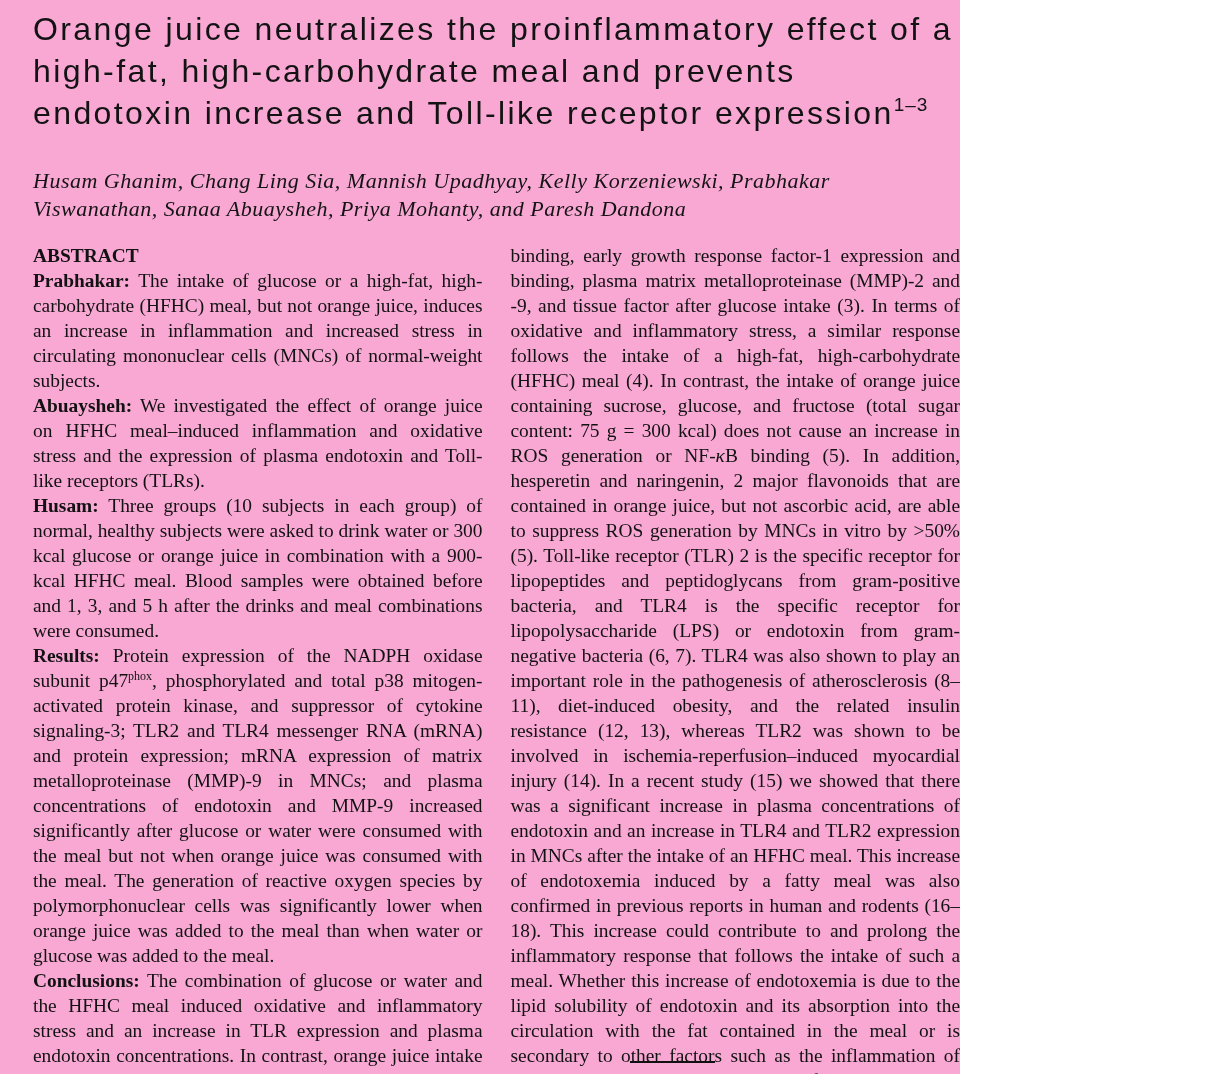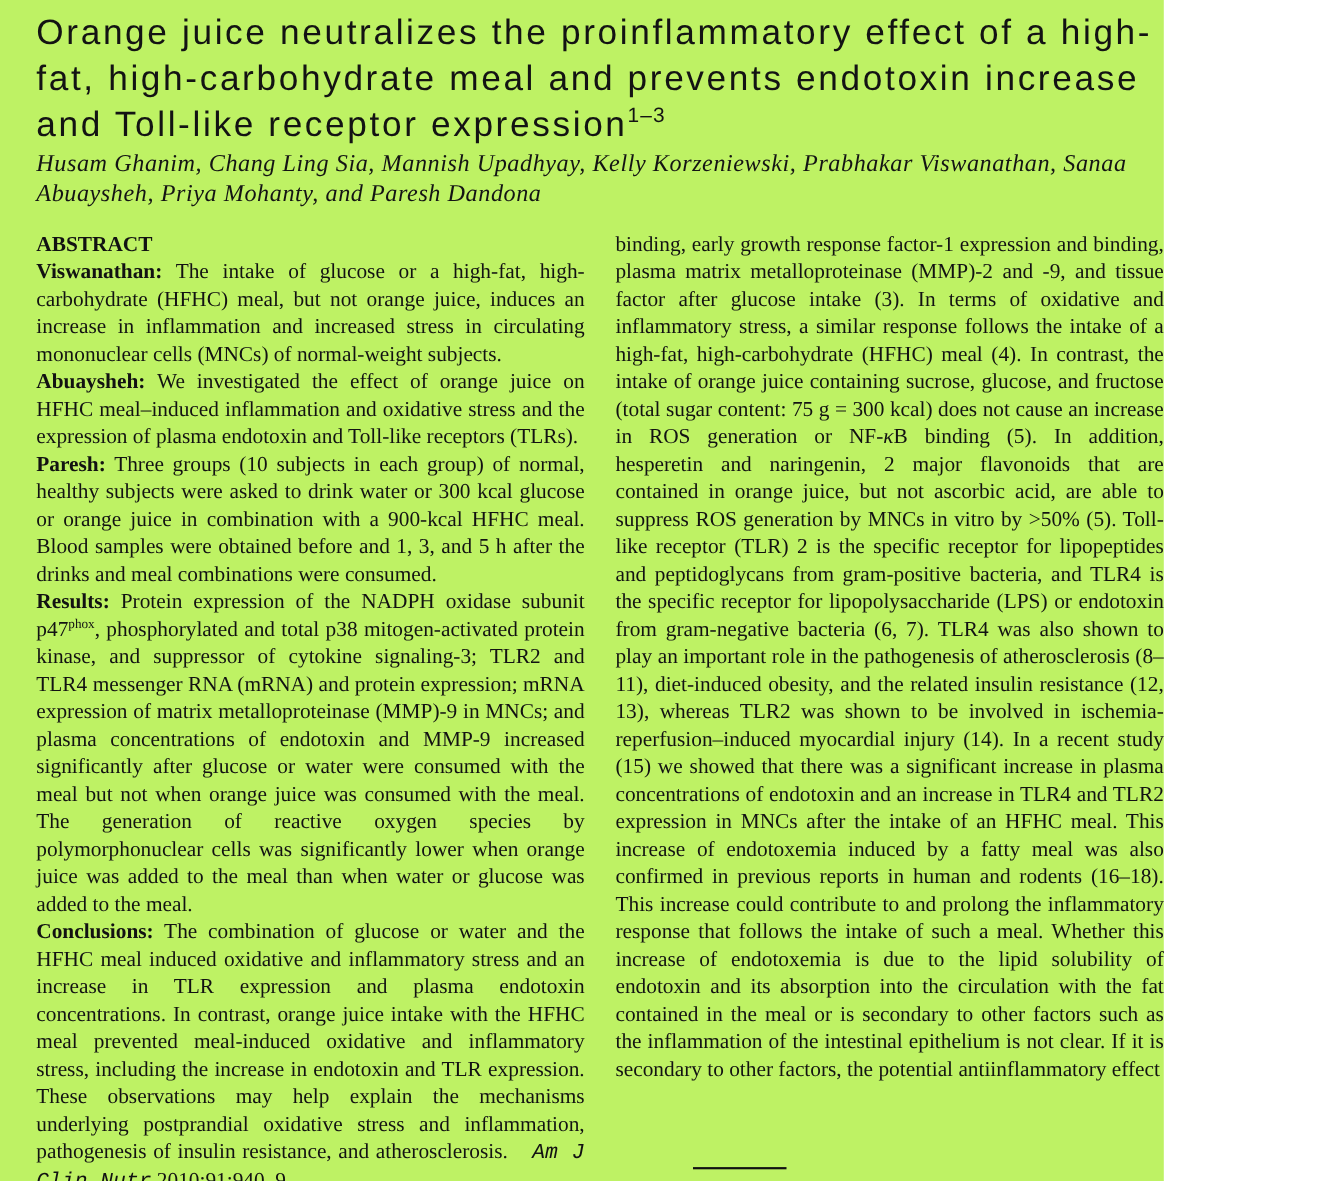--- a/index.html
+++ b/index.html
@@ -5,24 +5,24 @@
   * { margin: 0; padding: 0; box-sizing: border-box; }
   html, body { background: #ffffff; }
   body {
     width: 1210px;
     height: 1074px;
     overflow: hidden;
     color: #121212;
   }
   .page {
     position: relative;
-    width: 1058px;
+    width: 960px;
     height: 1074px;
     padding: 8px 0 0 33px;
-    background: #bef264;
+    background: #f9a8d4;
   }
   
   .title {
     font-family: "Liberation Sans", sans-serif;
     font-weight: 400;
     font-size: 32px;
     line-height: 42px;
     letter-spacing: 2.4px;
     max-width: 1125px;
     color: #131313;
@@ -30,20 +30,21 @@
   .title sup {
     font-size: 19px;
     letter-spacing: 1px;
     line-height: 0;
     position: relative;
     top: -13px;
     vertical-align: baseline;
   }
   
   .authors {
+    margin-top: 33px;
     font-family: "Liberation Serif", serif;
     font-style: italic;
     font-size: 22px;
     line-height: 28px;
     letter-spacing: 0.5px;
     max-width: 1130px;
     color: #141414;
   }
   
   .columns {
@@ -89,25 +90,25 @@
 
   <h1 class="title"><span>Orange juice neutralizes the proinflammatory effect of a high-fat, high-carbohydrate meal and prevents endotoxin increase and Toll-like receptor expression</span><sup>1–3</sup></h1>
 
   <p class="authors">Husam Ghanim, Chang Ling Sia, Mannish Upadhyay, Kelly Korzeniewski, Prabhakar Viswanathan, Sanaa Abuaysheh, Priya Mohanty, and Paresh Dandona</p>
 
   <div class="columns">
 
     <section class="col">
       <h2 class="abstract-heading">ABSTRACT</h2>
 
-      <p><b>Viswanathan:</b> <span>The intake of glucose or a high-fat, high-carbohydrate (HFHC) meal, but not orange juice, induces an increase in inflammation and increased stress in circulating mononuclear cells (MNCs) of normal-weight subjects.</span></p>
+      <p><b>Prabhakar:</b> <span>The intake of glucose or a high-fat, high-carbohydrate (HFHC) meal, but not orange juice, induces an increase in inflammation and increased stress in circulating mononuclear cells (MNCs) of normal-weight subjects.</span></p>
 
       <p><b>Abuaysheh:</b> <span>We investigated the effect of orange juice on HFHC meal–induced inflammation and oxidative stress and the expression of plasma endotoxin and Toll-like receptors (TLRs).</span></p>
 
-      <p><b>Paresh:</b> <span>Three groups (10 subjects in each group) of normal, healthy subjects were asked to drink water or 300 kcal glucose or orange juice in combination with a 900-kcal HFHC meal. Blood samples were obtained before and 1, 3, and 5 h after the drinks and meal combinations were consumed.</span></p>
+      <p><b>Husam:</b> <span>Three groups (10 subjects in each group) of normal, healthy subjects were asked to drink water or 300 kcal glucose or orange juice in combination with a 900-kcal HFHC meal. Blood samples were obtained before and 1, 3, and 5 h after the drinks and meal combinations were consumed.</span></p>
 
       <p><b>Results:</b> <span>Protein expression of the NADPH oxidase subunit p47</span><sup>phox</sup><span>, phosphorylated and total p38 mitogen-activated protein kinase, and suppressor of cytokine signaling-3; TLR2 and TLR4 messenger RNA (mRNA) and protein expression; mRNA expression of matrix metalloproteinase (MMP)-9 in MNCs; and plasma concentrations of endotoxin and MMP-9 increased significantly after glucose or water were consumed with the meal but not when orange juice was consumed with the meal. The generation of reactive oxygen species by polymorphonuclear cells was significantly lower when orange juice was added to the meal than when water or glucose was added to the meal.</span></p>
 
       <p><b>Conclusions:</b> <span>The combination of glucose or water and the HFHC meal induced oxidative and inflammatory stress and an increase in TLR expression and plasma endotoxin concentrations. In contrast, orange juice intake with the HFHC meal prevented meal-induced oxidative and inflammatory stress, including the increase in endotoxin and TLR expression. These observations may help explain the mechanisms underlying postprandial oxidative stress and inflammation, pathogenesis of insulin resistance, and atherosclerosis.</span> <i class="cite-gap">Am J Clin Nutr</i> <span>2010;91:940–9.</span></p>
     </section>
 
     <section class="col">
       <p><span>binding, early growth response factor-1 expression and binding, plasma matrix metalloproteinase (MMP)-2 and -9, and tissue factor after glucose intake (3). In terms of oxidative and inflammatory stress, a similar response follows the intake of a high-fat, high-carbohydrate (HFHC) meal (4). In contrast, the intake of orange juice containing sucrose, glucose, and fructose (total sugar content: 75 g = 300 kcal) does not cause an increase in ROS generation or NF-</span><i>κ</i><span>B binding (5). In addition, hesperetin and naringenin, 2 major flavonoids that are contained in orange juice, but not ascorbic acid, are able to suppress ROS generation by MNCs in vitro by &gt;50% (5). Toll-like receptor (TLR) 2 is the specific receptor for lipopeptides and peptidoglycans from gram-positive bacteria, and TLR4 is the specific receptor for lipopolysaccharide (LPS) or endotoxin from gram-negative bacteria (6, 7). TLR4 was also shown to play an important role in the pathogenesis of atherosclerosis (8–11), diet-induced obesity, and the related insulin resistance (12, 13), whereas TLR2 was shown to be involved in ischemia-reperfusion–induced myocardial injury (14). In a recent study (15) we showed that there was a significant increase in plasma concentrations of endotoxin and an increase in TLR4 and TLR2 expression in MNCs after the intake of an HFHC meal. This increase of endotoxemia induced by a fatty meal was also confirmed in previous reports in human and rodents (16–18). This increase could contribute to and prolong the inflammatory response that follows the intake of such a meal. Whether this increase of endotoxemia is due to the lipid solubility of endotoxin and its absorption into the circulation with the fat contained in the meal or is secondary to other factors such as the inflammation of the intestinal epithelium is not clear. If it is secondary to other factors, the potential antiinflammatory effect</span></p>
     </section>
 

